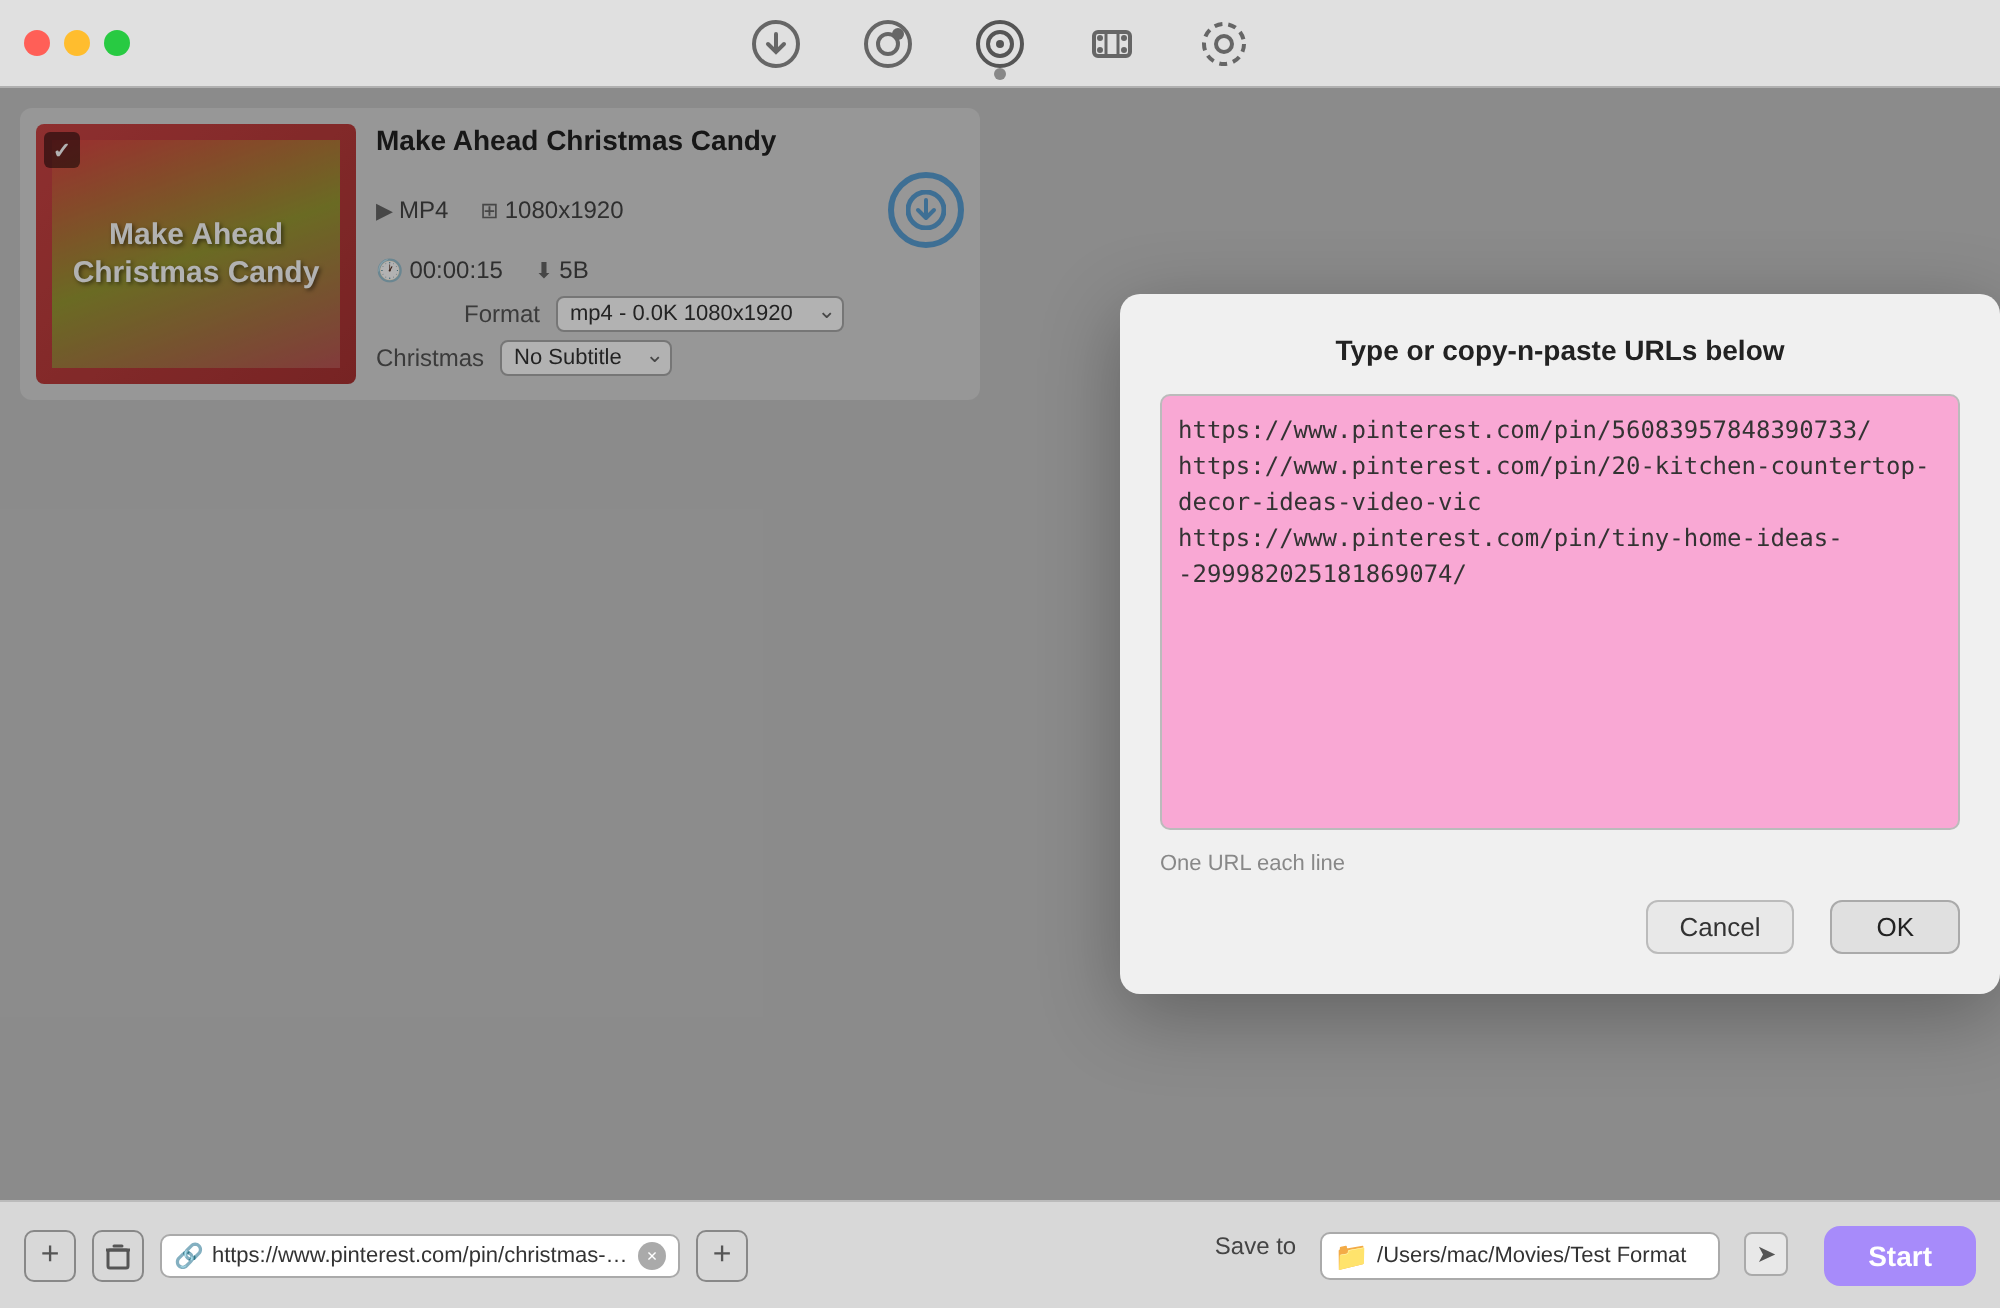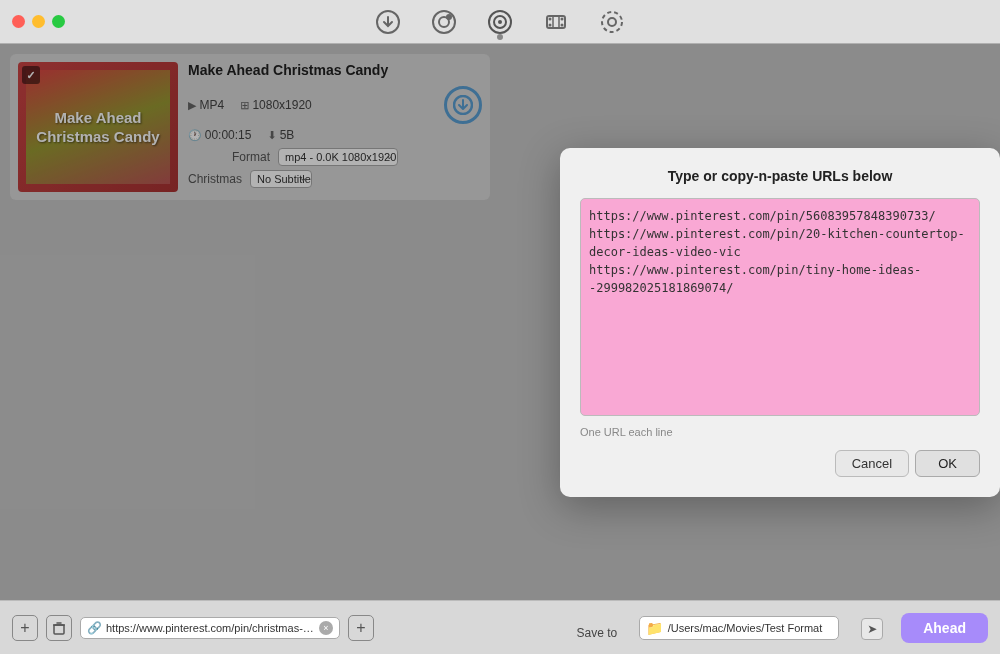--- a/index.html
+++ b/index.html
@@ -165,21 +165,21 @@
       gap: 8px;
       margin-top: 6px;
       font-size: 12px;
       margin-left: 44px;
     }
     .format-label { color: #555; font-size: 12px; }
     .format-select {
       background: white;
       border: 1px solid #aaa;
       border-radius: 4px;
-      padding: 2px 0 2px 6px;
+      padding: 2px 24px 2px 6px;
       font-size: 11px;
       color: #333;
       appearance: none;
       -webkit-appearance: none;
       cursor: pointer;
       position: relative;
     }
     .format-wrapper {
       position: relative;
       display: inline-block;
@@ -241,21 +241,21 @@
     }
     .modal-hint {
       font-size: 11px;
       color: #888;
       margin-top: 6px;
       margin-bottom: 12px;
     }
     .modal-buttons {
       display: flex;
       justify-content: flex-end;
-      gap: 6px;
+      gap: 18px;
     }
     .btn-cancel {
       padding: 5px 16px;
       border-radius: 6px;
       border: 1px solid #bbb;
       background: #e8e8e8;
       font-size: 13px;
       cursor: pointer;
       color: #333;
     }
@@ -351,22 +351,22 @@
       background: transparent;
       display: flex;
       align-items: center;
       justify-content: center;
       cursor: pointer;
       font-size: 16px;
       color: #555;
     }
     .save-to-section {
       display: flex;
-      align-items: flex-end;
-      gap: 22px;
+      align-items: flex-start;
+      gap: 12px;
       margin-left: auto;
     }
     .save-to-label { font-size: 12px; color: #444; }
     .save-path-bar {
       display: flex;
       align-items: center;
       background: white;
       border: 1px solid #aaa;
       border-radius: 5px;
       padding: 3px 6px;
@@ -571,14 +571,14 @@
 
   <div class="save-to-section">
     <span class="save-to-label">Save to</span>
     <div class="save-path-bar">
       <span class="folder-icon">📁</span>
       <span class="save-path-text">/Users/mac/Movies/Test Format</span>
     </div>
     <button class="path-arrow">➤</button>
   </div>
 
-  <button class="start-btn">Ahead</button>
+  <button class="start-btn">Start</button>
 </div>
 
 </body></html>

